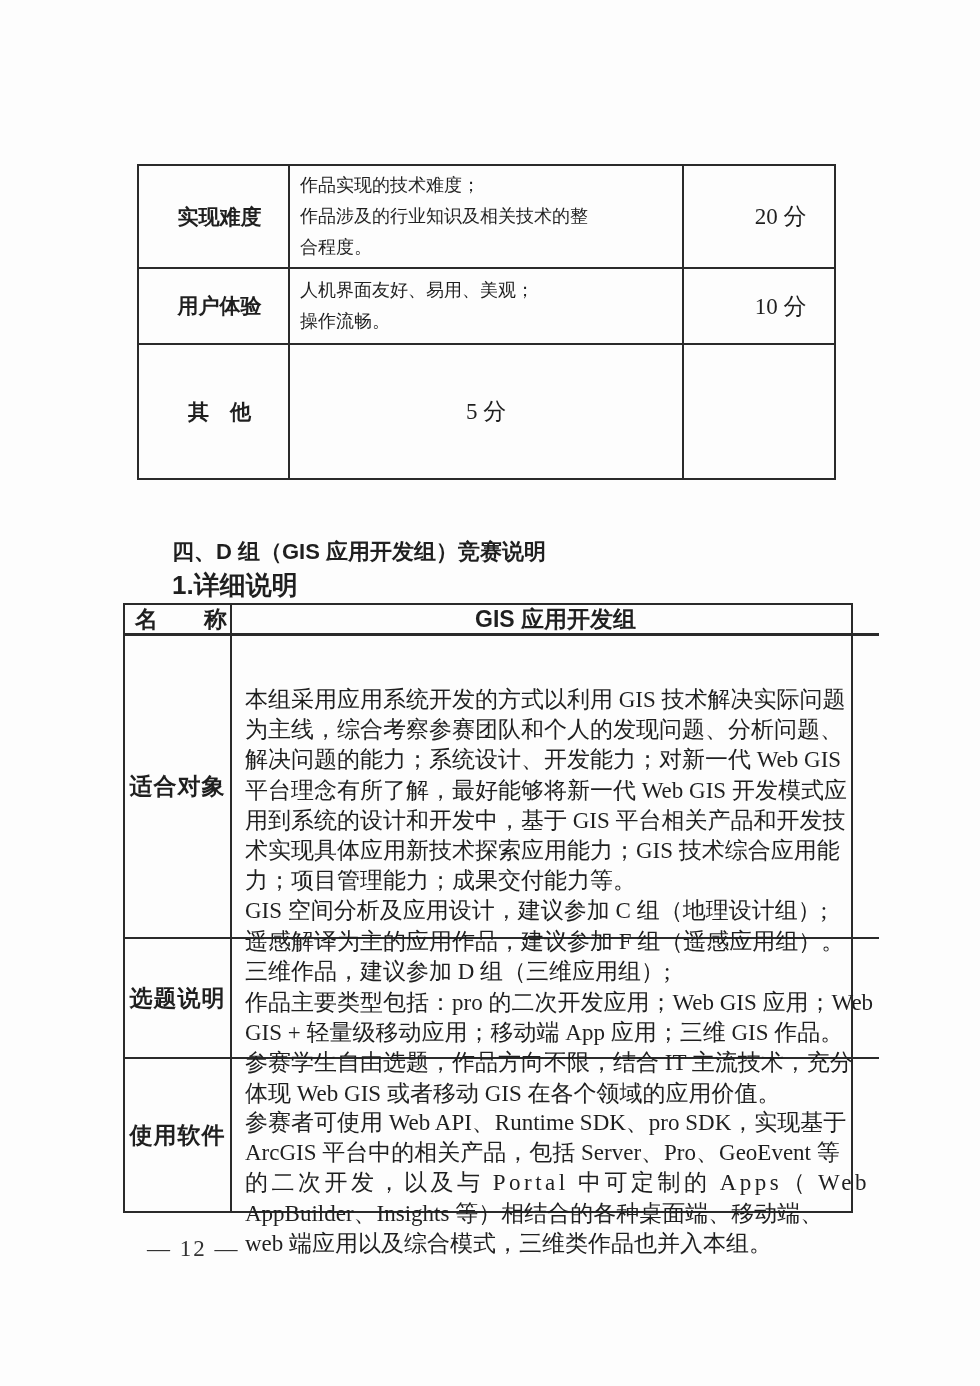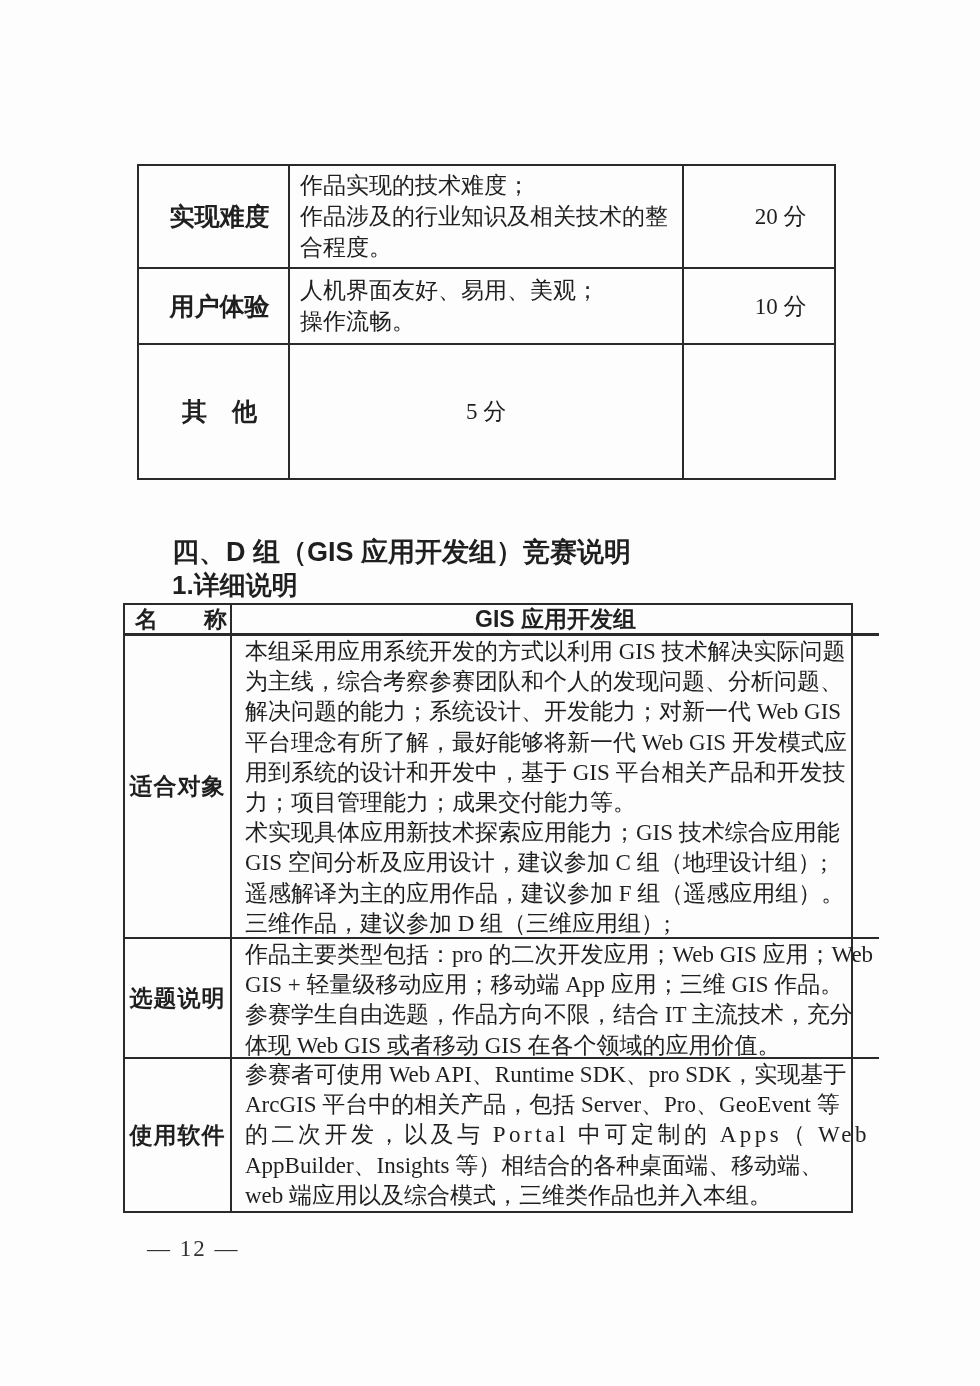--- a/index.html
+++ b/index.html
@@ -16,36 +16,36 @@
     display:grid; grid-template-columns:151px 394px 1fr;
     grid-template-rows:103px 76px 133px;
     border:2px solid #2a2a2a;
   }
   .score-table > div { border-right:2px solid #2a2a2a; border-bottom:2px solid #2a2a2a; }
   .score-table > div:nth-child(3n) { border-right:none;padding-left:43px; }
   .score-table > div:nth-child(n+7) { border-bottom:none; }
   .cell-label {
     display:flex; align-items:center; justify-content:center;
     font-family:"Liberation Sans","DejaVu Sans",sans-serif;
-    font-weight:bold; font-size:25px;padding-left:12px;
+    font-weight:bold; font-size:21px;padding-left:12px;
   }
   .cell-desc {
     display:flex; flex-direction:column; justify-content:center;
-    padding:4px 8px 4px 10px; font-size:23px;
+    padding:4px 8px 4px 10px; font-size:18px;
   }
   .cell-desc .tline { line-height:31px; white-space:nowrap; }
   .cell-score {
     display:flex; align-items:center; justify-content:center;
     font-size:23px;
   }
   
   .sec-heading {
     position:absolute; left:172px; top:536px;
     font-family:"Liberation Sans","DejaVu Sans",sans-serif;
-    font-weight:bold; font-size:27px; line-height:32px; white-space:nowrap;
+    font-weight:bold; font-size:22px; line-height:32px; white-space:nowrap;
   }
   .sec-subheading {
     position:absolute; left:172px; top:570px;
     font-family:"Liberation Sans","DejaVu Sans",sans-serif;
     font-weight:bold; font-size:26px; line-height:30px; white-space:nowrap;
   }
   
   .detail-table {
     position:absolute; left:123px; top:603px; width:730px;
     display:grid; grid-template-columns:107px 1fr;
@@ -67,21 +67,21 @@
     font-weight:bold; font-size:23px;
     border-bottom-width:3px !important;
   }
   .dt-label {
     display:flex; align-items:center; justify-content:center;
     font-family:Liberation Mono, monospace;
     font-weight:bold; font-size:23px; letter-spacing:1px;
   }
   .dt-body {
     padding:1px 6px 0 13px; font-size:23px;
-    display:flex; flex-direction:column; justify-content:flex-start;
+    display:flex; flex-direction:column; justify-content:flex-start;margin-top:48px;
   }
   .dt-body .tline { line-height:30.2px; white-space:nowrap; }
   .tline.spread { letter-spacing:3.5px; }
   
   .page-footer {
     position:absolute; left:147px; top:1236px;
     font-size:23px; color:#333; letter-spacing:2px; white-space:nowrap;
   }
 </style>
 </head>
@@ -117,22 +117,22 @@
     <div class="dt-header-name">名　　称</div>
     <div class="dt-header-group">GIS 应用开发组</div>
 
     <div class="dt-label">适合对象</div>
     <div class="dt-body">
       <div class="tline">本组采用应用系统开发的方式以利用 GIS 技术解决实际问题</div>
       <div class="tline">为主线，综合考察参赛团队和个人的发现问题、分析问题、</div>
       <div class="tline">解决问题的能力；系统设计、开发能力；对新一代 Web GIS</div>
       <div class="tline">平台理念有所了解，最好能够将新一代 Web GIS 开发模式应</div>
       <div class="tline">用到系统的设计和开发中，基于 GIS 平台相关产品和开发技</div>
+      <div class="tline">术实现具体应用新技术探索应用能力；GIS 技术综合应用能</div>
       <div class="tline">力；项目管理能力；成果交付能力等。</div>
-      <div class="tline">术实现具体应用新技术探索应用能力；GIS 技术综合应用能</div>
       <div class="tline">GIS 空间分析及应用设计，建议参加 C 组（地理设计组）;</div>
       <div class="tline">遥感解译为主的应用作品，建议参加 F 组（遥感应用组）。</div>
       <div class="tline">三维作品，建议参加 D 组（三维应用组）;</div>
     </div>
 
     <div class="dt-label">选题说明</div>
     <div class="dt-body">
       <div class="tline">作品主要类型包括：pro 的二次开发应用；Web GIS 应用；Web</div>
       <div class="tline">GIS + 轻量级移动应用；移动端 App 应用；三维 GIS 作品。</div>
       <div class="tline">参赛学生自由选题，作品方向不限，结合 IT 主流技术，充分</div>

